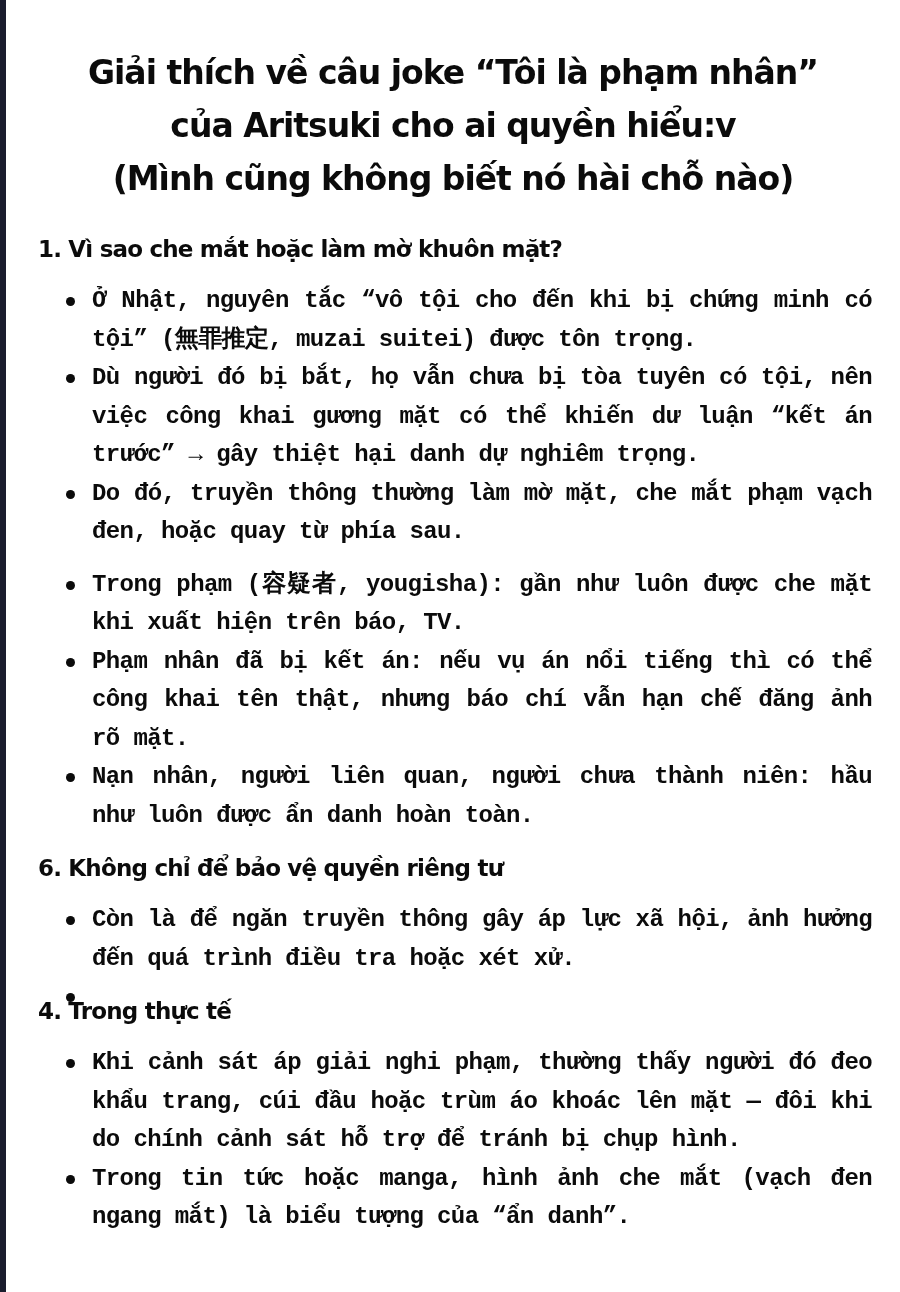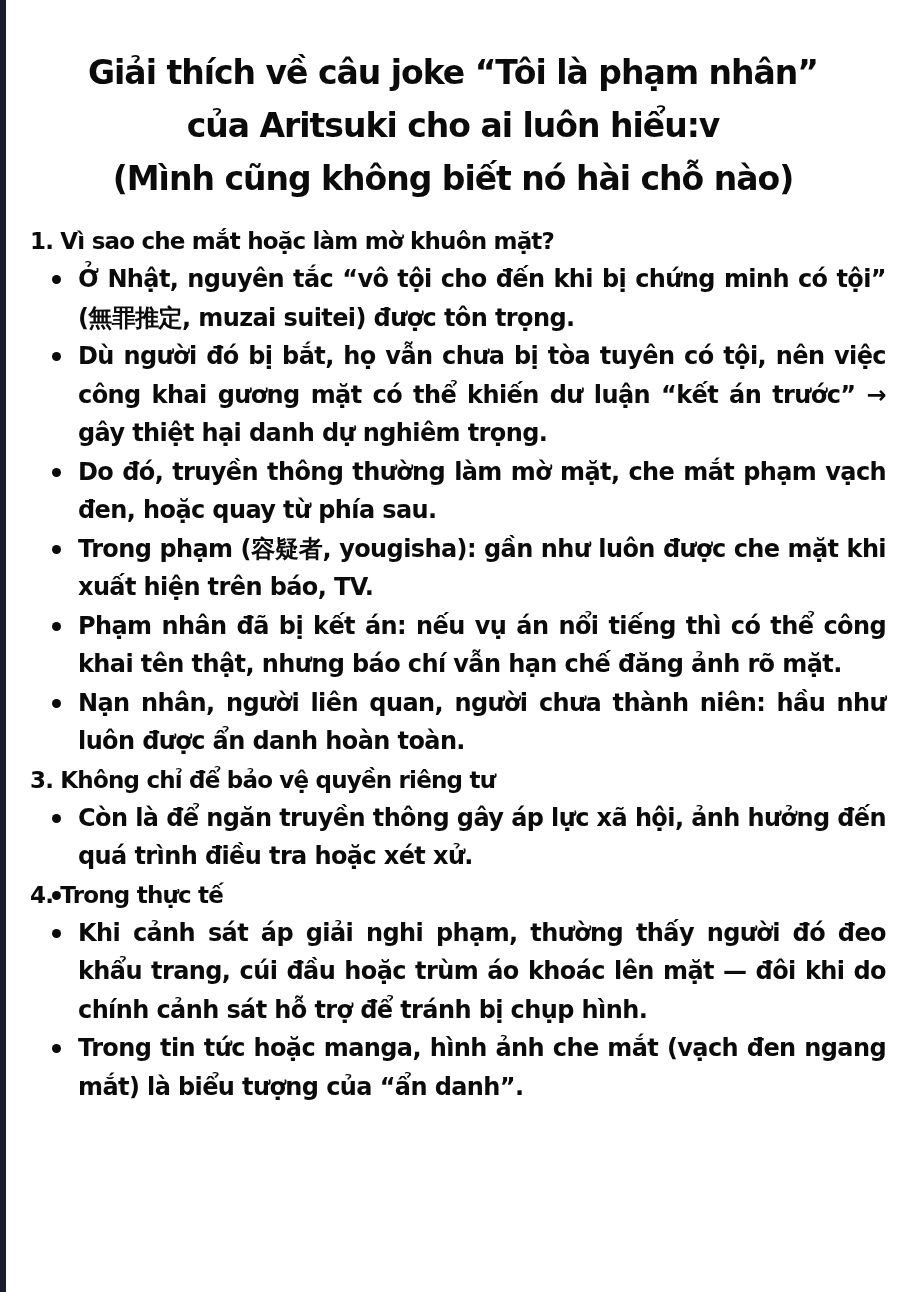--- a/index.html
+++ b/index.html
@@ -48,26 +48,27 @@
       top: 222px;
       left: 24px;
       width: 856px;
     }
     .section-heading {
       font-weight: bold;
       font-size: 23px;
       line-height: 38px;
       letter-spacing: -0.8px;
       white-space: nowrap;
-      margin: 0;
+      margin: 8px;
     }
     ul.bullets {
       list-style: none;
-      margin: 0;
+      margin: 14px;
       padding: 0;
+      font-family: Liberation Mono, monospace;
     }
     ul.bullets li {
       position: relative;
       padding-left: 48px;
       font-weight: bold;
       font-size: 24px;
       line-height: 38.5px;
       letter-spacing: -0.6px;
       text-align: justify;
       text-align-last: left;
@@ -84,21 +85,21 @@
   </style>
 </head>
 <body>
 
 <div class="edge-strip"></div>
 
 <div class="page">
 
   <div class="title">
     <div>Giải thích về câu joke “Tôi là phạm nhân”</div>
-    <div>của Aritsuki cho ai luôn hiểu:v</div>
+    <div>của Aritsuki cho ai quyền hiểu:v</div>
     <div>(Mình cũng không biết nó hài chỗ nào)</div>
   </div>
 
   <div class="content">
 
     <div class="section">
       <h2 class="section-heading">1. Vì sao che mắt hoặc làm mờ khuôn mặt?</h2>
       <ul class="bullets">
         <li><span class="bullet-dot"></span><span>Ở Nhật, nguyên tắc “vô tội cho đến khi bị chứng minh có tội” (無罪推定, muzai suitei) được tôn trọng.</span></li>
         <li><span class="bullet-dot"></span><span>Dù người đó bị bắt, họ vẫn chưa bị tòa tuyên có tội, nên việc công khai gương mặt có thể khiến dư luận “kết án trước” → gây thiệt hại danh dự nghiêm trọng.</span></li>
@@ -108,21 +109,21 @@
 
     <div class="section">
       <ul class="bullets">
         <li><span class="bullet-dot"></span><span>Trong phạm (容疑者, yougisha): gần như luôn được che mặt khi xuất hiện trên báo, TV.</span></li>
         <li><span class="bullet-dot"></span><span>Phạm nhân đã bị kết án: nếu vụ án nổi tiếng thì có thể công khai tên thật, nhưng báo chí vẫn hạn chế đăng ảnh rõ mặt.</span></li>
         <li><span class="bullet-dot"></span><span>Nạn nhân, người liên quan, người chưa thành niên: hầu như luôn được ẩn danh hoàn toàn.</span></li>
       </ul>
     </div>
 
     <div class="section">
-      <h2 class="section-heading">3. Không chỉ để bảo vệ quyền riêng tư</h2>
+      <h2 class="section-heading">6. Không chỉ để bảo vệ quyền riêng tư</h2>
       <ul class="bullets">
         <li><span class="bullet-dot"></span><span>Còn là để ngăn truyền thông gây áp lực xã hội, ảnh hưởng đến quá trình điều tra hoặc xét xử.</span></li>
         <li><span class="bullet-dot"></span></li>
       </ul>
     </div>
 
     <div class="section">
       <h2 class="section-heading">4. Trong thực tế</h2>
       <ul class="bullets">
         <li><span class="bullet-dot"></span><span>Khi cảnh sát áp giải nghi phạm, thường thấy người đó đeo khẩu trang, cúi đầu hoặc trùm áo khoác lên mặt — đôi khi do chính cảnh sát hỗ trợ để tránh bị chụp hình.</span></li>

